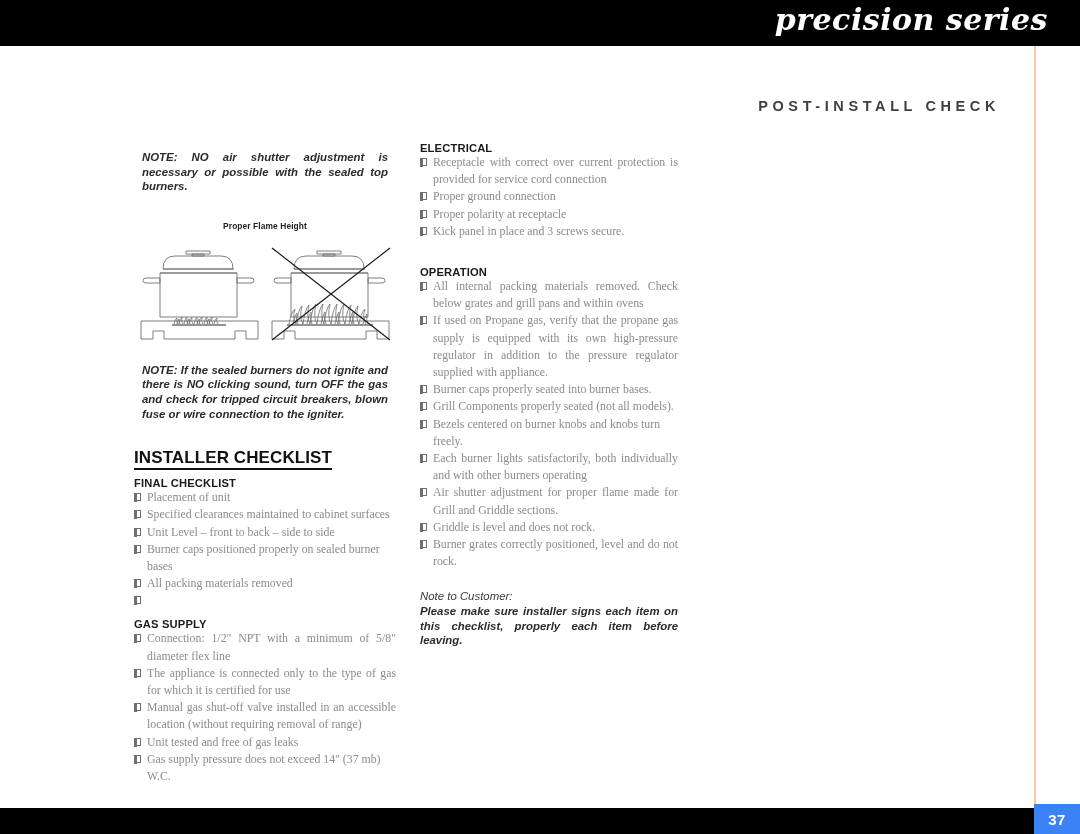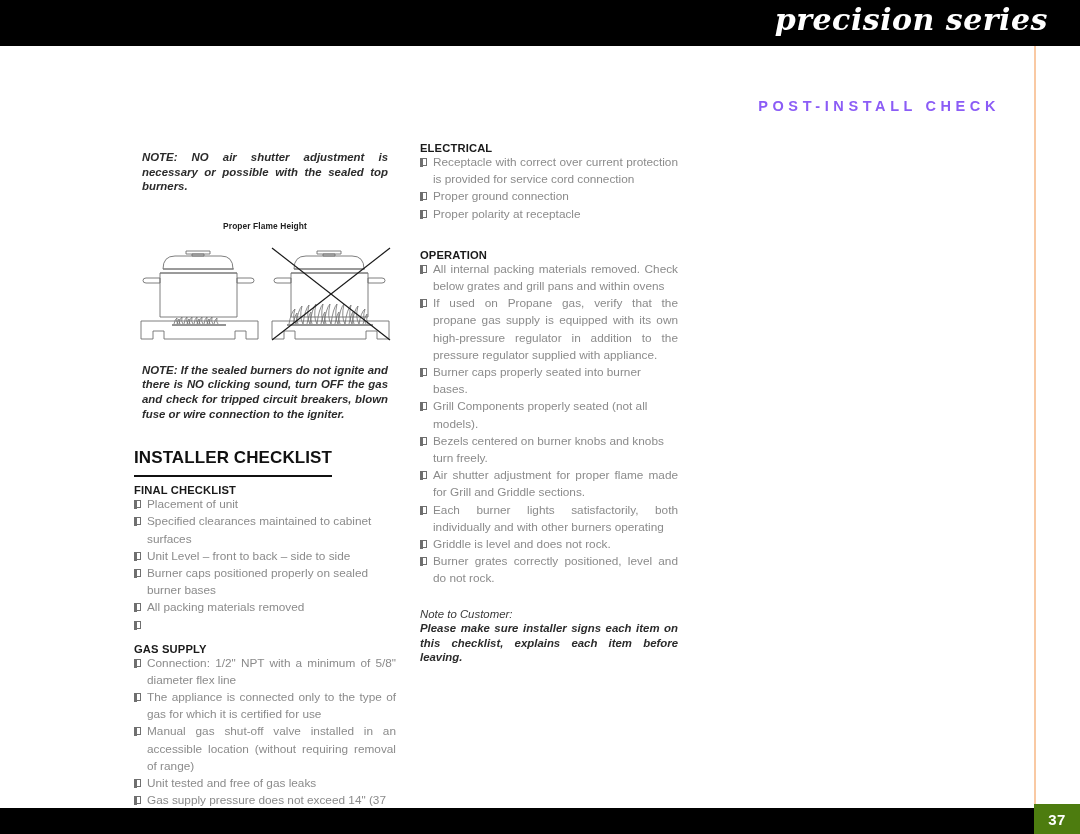--- a/index.html
+++ b/index.html
@@ -40,21 +40,21 @@
     left: 0; top: 808px;
     width: 1080px; height: 26px;
     background: #000000;
   }
   #page-number-block {
     position: absolute;
     left: 1034px;
     top: 804px;
     width: 46px;
     height: 30px;
-    background: #4d7c0f;
+    background: #3b82f6;
     color: #ffffff;
     font-family: "Liberation Sans", sans-serif;
     font-weight: bold;
     font-size: 15px;
     display: flex;
     align-items: center;
     justify-content: center;
     letter-spacing: 0.5px;
   }
   #accent-rule {
@@ -69,21 +69,21 @@
   
   #page-heading {
     position: absolute;
     left: 0;
     top: 98px;
     width: 1000px;
     text-align: right;
     font-size: 14.5px;
     font-weight: bold;
     letter-spacing: 4.6px;
-    color: #8b5cf6;
+    color: #404040;
     white-space: nowrap;
   }
 
   
   #col-left {
     position: absolute;
     left: 134px;
     top: 142px;
     width: 262px;
   }
@@ -118,39 +118,40 @@
     line-height: 14.6px;
     text-align: justify;
     color: #2b2b2b;
     margin: 0;
   }
   h2.section-title-major {
     font-size: 17px;
     font-weight: bold;
     letter-spacing: 0.1px;
     margin: 0;
-    padding: 0 0 7px 0;
+    padding: 0 0 0 0;
     color: #111111;
     border-bottom: 2px solid #111111;
     display: inline-block;
     text-transform: uppercase;
   }
   h3.section-title {
     font-size: 11.2px;
     font-weight: bold;
     letter-spacing: 0.15px;
     margin: 0;
     color: #1a1a1a;
     text-transform: uppercase;
   }
 
   ul.checklist {
     list-style: none;
     margin: 0;
     padding: 0;
+    font-family: Liberation Serif, serif;
   }
   ul.checklist > li {
     position: relative;
     padding-left: 13px;
     font-size: 11.8px;
     line-height: 17.2px;
     color: #8b8b8b;
     margin: 0;
   }
   ul.checklist > li.justified {
@@ -330,39 +331,40 @@
 </div>
 
 <div id="col-right">
 
   <h3 class="section-title">ELECTRICAL</h3>
 
   <ul class="checklist">
     <li class="justified"><span class="box"></span><span>Receptacle with correct over current protection is provided for service cord connection</span></li>
     <li><span class="box"></span><span>Proper ground connection</span></li>
     <li><span class="box"></span><span>Proper polarity at receptacle</span></li>
+    <li><span class="box"></span><span>Kick panel in place and 3 screws secure.</span></li>
   </ul>
 
   <div class="gap-xl"></div>
 
   <h3 class="section-title">OPERATION</h3>
 
   <ul class="checklist">
     <li class="justified"><span class="box"></span><span>All internal packing materials removed. Check below grates and grill pans and within ovens</span></li>
     <li class="justified"><span class="box"></span><span>If used on Propane gas, verify that the propane gas supply is equipped with its own high-pressure regulator in addition to the pressure regulator supplied with appliance.</span></li>
     <li><span class="box"></span><span>Burner caps properly seated into burner bases.</span></li>
     <li><span class="box"></span><span>Grill Components properly seated (not all models).</span></li>
     <li><span class="box"></span><span>Bezels centered on burner knobs and knobs turn freely.</span></li>
+    <li class="justified"><span class="box"></span><span>Each burner lights satisfactorily, both individually and with other burners operating</span></li>
     <li class="justified"><span class="box"></span><span>Air shutter adjustment for proper flame made for Grill and Griddle sections.</span></li>
-    <li class="justified"><span class="box"></span><span>Each burner lights satisfactorily, both individually and with other burners operating</span></li>
     <li><span class="box"></span><span>Griddle is level and does not rock.</span></li>
     <li class="justified"><span class="box"></span><span>Burner grates correctly positioned, level and do not rock.</span></li>
   </ul>
 
   <div class="gap-l"></div>
 
   <p class="note-plain">Note to Customer:</p>
-  <p class="note-plain-bold">Please make sure installer signs each item on this checklist, explains each item before leaving.</p>
+  <p class="note-plain-bold">Please make sure installer signs each item on this checklist, properly each item before leaving.</p>
 </div>
 
 <div id="bottom-bar"></div>
 
 <div id="page-number-block">37</div>
 
 </body></html>

